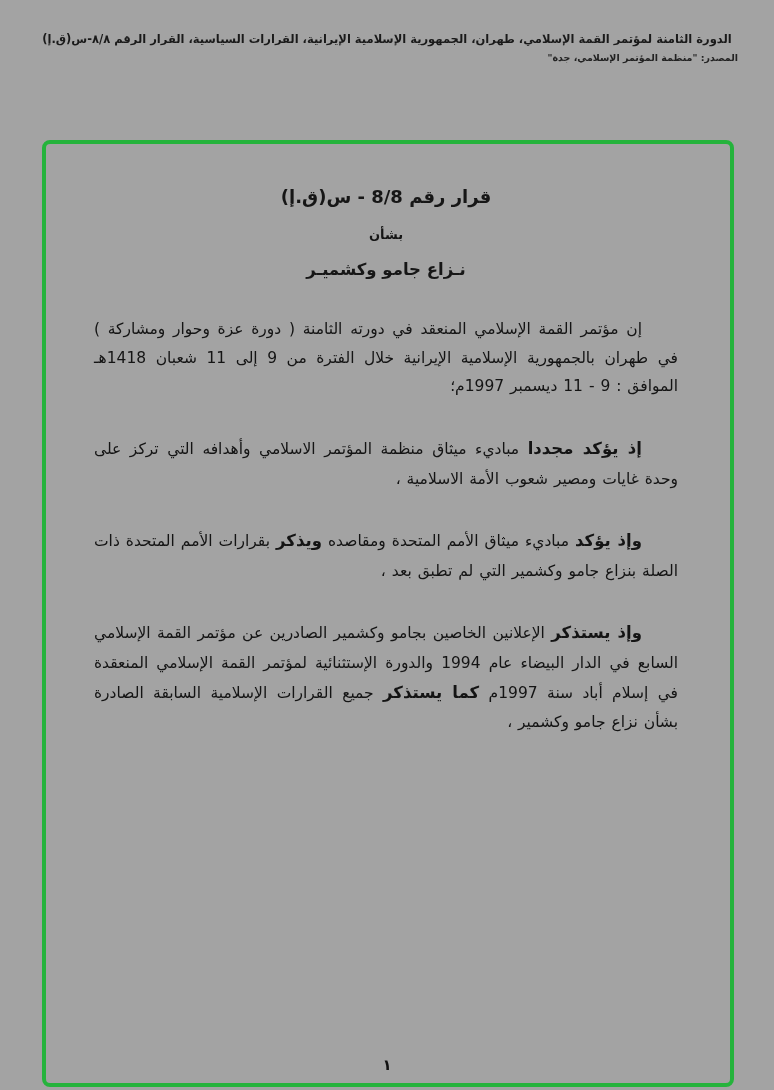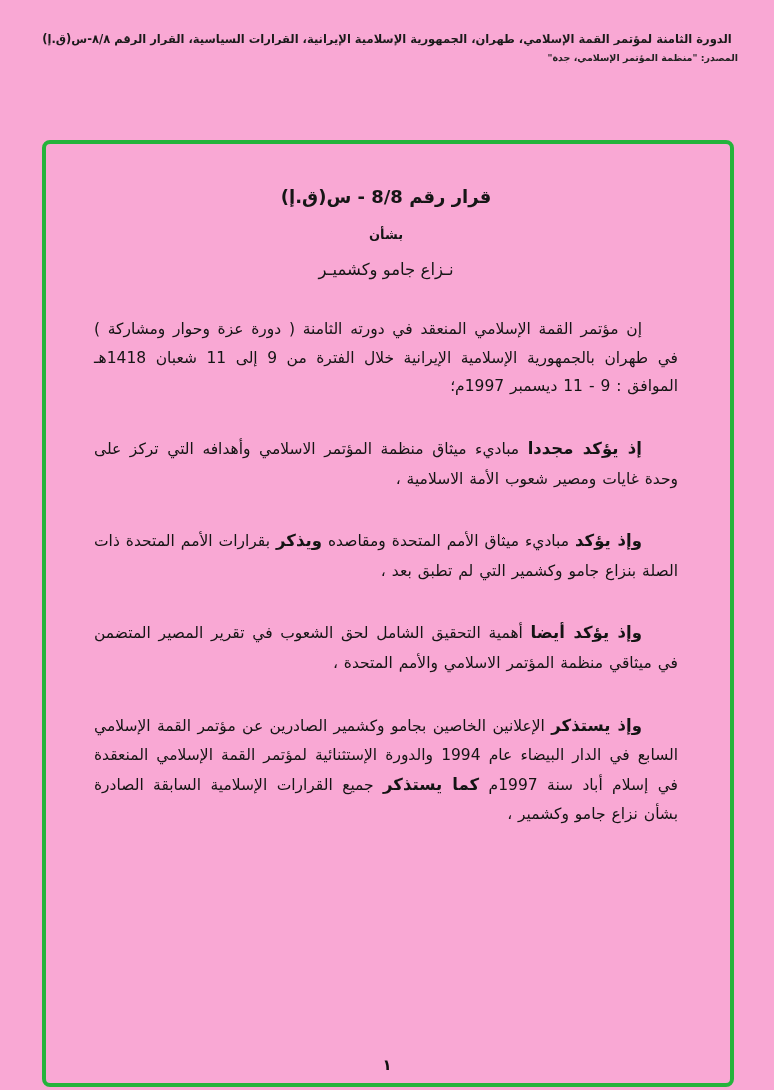--- a/index.html
+++ b/index.html
@@ -2,21 +2,21 @@
 <html lang="ar" dir="rtl"><head>
 <meta charset="utf-8">
 <style>
   * { margin:0; padding:0; box-sizing:border-box; }
   html,body { background:#e9e9e9; }
   body { font-family:"DejaVu Sans", sans-serif; }
   .page {
     position:relative;
     width:774px; height:1090px;
     margin:0 auto;
-    background:#f9a8d4;
+    background:#a3a3a3;
     color:#161616;
     overflow:hidden;
     direction:rtl;
   }
   .doc-header {
     position:absolute;
     top:30px; right:36px; left:36px;
     direction:rtl;
   }
   .doc-header .h1 {
@@ -49,21 +49,21 @@
     font-size:18px; font-weight:bold;
     letter-spacing:0.5px;
     margin-bottom:20px;
   }
   .title-block .t2 {
     font-size:13px; font-weight:bold;
     letter-spacing:3px;
     margin-bottom:18px;
   }
   .title-block .t3 {
-    font-size:16.5px; font-weight:normal;
+    font-size:16.5px; font-weight:bold;
     letter-spacing:1.5px;
   }
   .doc-body { direction:rtl; }
   .doc-body p.para {
     font-size:15.5px;
     line-height:1.85;
     text-align:justify;
     text-indent:36px;
     margin-bottom:33px;
     color:#141414;
@@ -96,20 +96,19 @@
   <div class="content-box" style="border-color: rgb(37, 179, 60); margin-top: 40px;">
     <div class="title-block">
       <div class="t1">قرار رقم 8/8 - س(ق.إ)</div>
       <div class="t2">بشأن</div>
       <div class="t3">نـزاع جامو وكشميـر</div>
     </div>
     <div class="doc-body">
         <p class="para"><span>إن مؤتمر القمة الإسلامي المنعقد في دورته الثامنة ( دورة عزة وحوار ومشاركة ) في طهران بالجمهورية الإسلامية الإيرانية خلال الفترة من 9 إلى 11 شعبان 1418هـ الموافق : 9 - 11 ديسمبر 1997م؛</span></p>
         <p class="para"><span class="lead">إذ يؤكد مجددا</span><span> مباديء ميثاق منظمة المؤتمر الاسلامي وأهدافه التي تركز على وحدة غايات ومصير شعوب الأمة الاسلامية ،</span></p>
         <p class="para"><span class="lead">وإذ يؤكد</span><span> مباديء ميثاق الأمم المتحدة ومقاصده </span><span class="lead">ويذكر</span><span> بقرارات الأمم المتحدة ذات الصلة بنزاع جامو وكشمير التي لم تطبق بعد ،</span></p>
-        <p class="para"><span class="lead">وإذ يؤكد أيضا</span><span> أهمية التحقيق الشامل لحق الشعوب في تقرير المصير المتضمن في ميثاقي منظمة المؤتمر الاسلامي والأمم المتحدة ،</span></p>
         <p class="para"><span class="lead">وإذ يستذكر</span><span> الإعلانين الخاصين بجامو وكشمير الصادرين عن مؤتمر القمة الإسلامي السابع في الدار البيضاء عام 1994 والدورة الإستثنائية لمؤتمر القمة الإسلامي المنعقدة في إسلام أباد سنة 1997م </span><span class="lead">كما يستذكر</span><span> جميع القرارات الإسلامية السابقة الصادرة بشأن نزاع جامو وكشمير ،</span></p>
       </div>
   </div>
 
   <div class="page-number">١</div>
 
 </div>
 
 </body></html>

